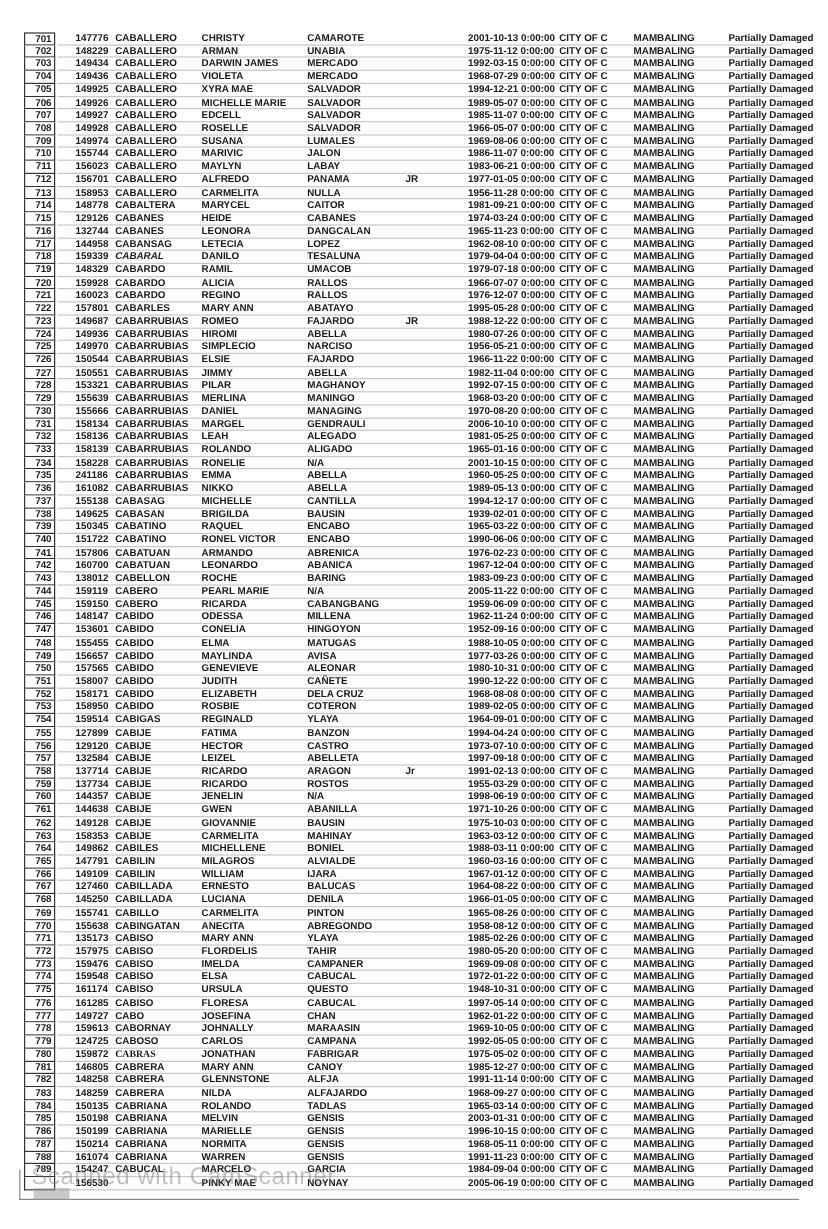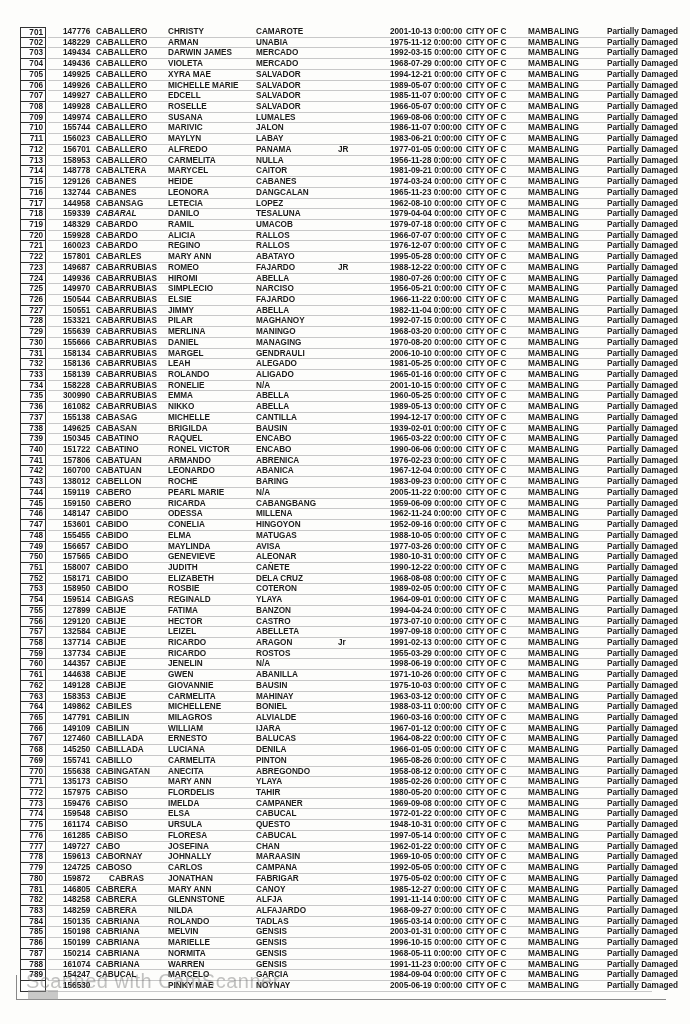--- a/index.html
+++ b/index.html
@@ -458,21 +458,21 @@
         <span class="first">RONELIE</span>
         <span class="last">N/A</span>
         <span class="suffix"></span>
         <span class="dob">2001-10-15 0:00:00</span>
         <span class="city">CITY OF C</span>
         <span class="brgy">MAMBALING</span>
         <span class="status">Partially Damaged</span>
       </div>
       <div class="row">
         <span class="num">735</span>
-        <span class="id">300990</span>
+        <span class="id">241186</span>
         <span class="id" style="left: 76px;"><span>CABARRUBIAS</span></span>
         <span class="first">EMMA</span>
         <span class="last">ABELLA</span>
         <span class="suffix"></span>
         <span class="dob">1960-05-25 0:00:00</span>
         <span class="city">CITY OF C</span>
         <span class="brgy">MAMBALING</span>
         <span class="status">Partially Damaged</span>
       </div>
       <div class="row">
@@ -999,21 +999,21 @@
         <span class="last">CAMPANA</span>
         <span class="suffix"></span>
         <span class="dob">1992-05-05 0:00:00</span>
         <span class="city">CITY OF C</span>
         <span class="brgy">MAMBALING</span>
         <span class="status">Partially Damaged</span>
       </div>
       <div class="row">
         <span class="num">780</span>
         <span class="id">159872</span>
-        <span class="id" style="left: 89px;"><span>CABRAS</span></span>
+        <span class="id" style="left: 76px; font-family: Liberation Serif, serif;"><span>CABRAS</span></span>
         <span class="first">JONATHAN</span>
         <span class="last">FABRIGAR</span>
         <span class="suffix"></span>
         <span class="dob">1975-05-02 0:00:00</span>
         <span class="city">CITY OF C</span>
         <span class="brgy">MAMBALING</span>
         <span class="status">Partially Damaged</span>
       </div>
       <div class="row">
         <span class="num">781</span>

